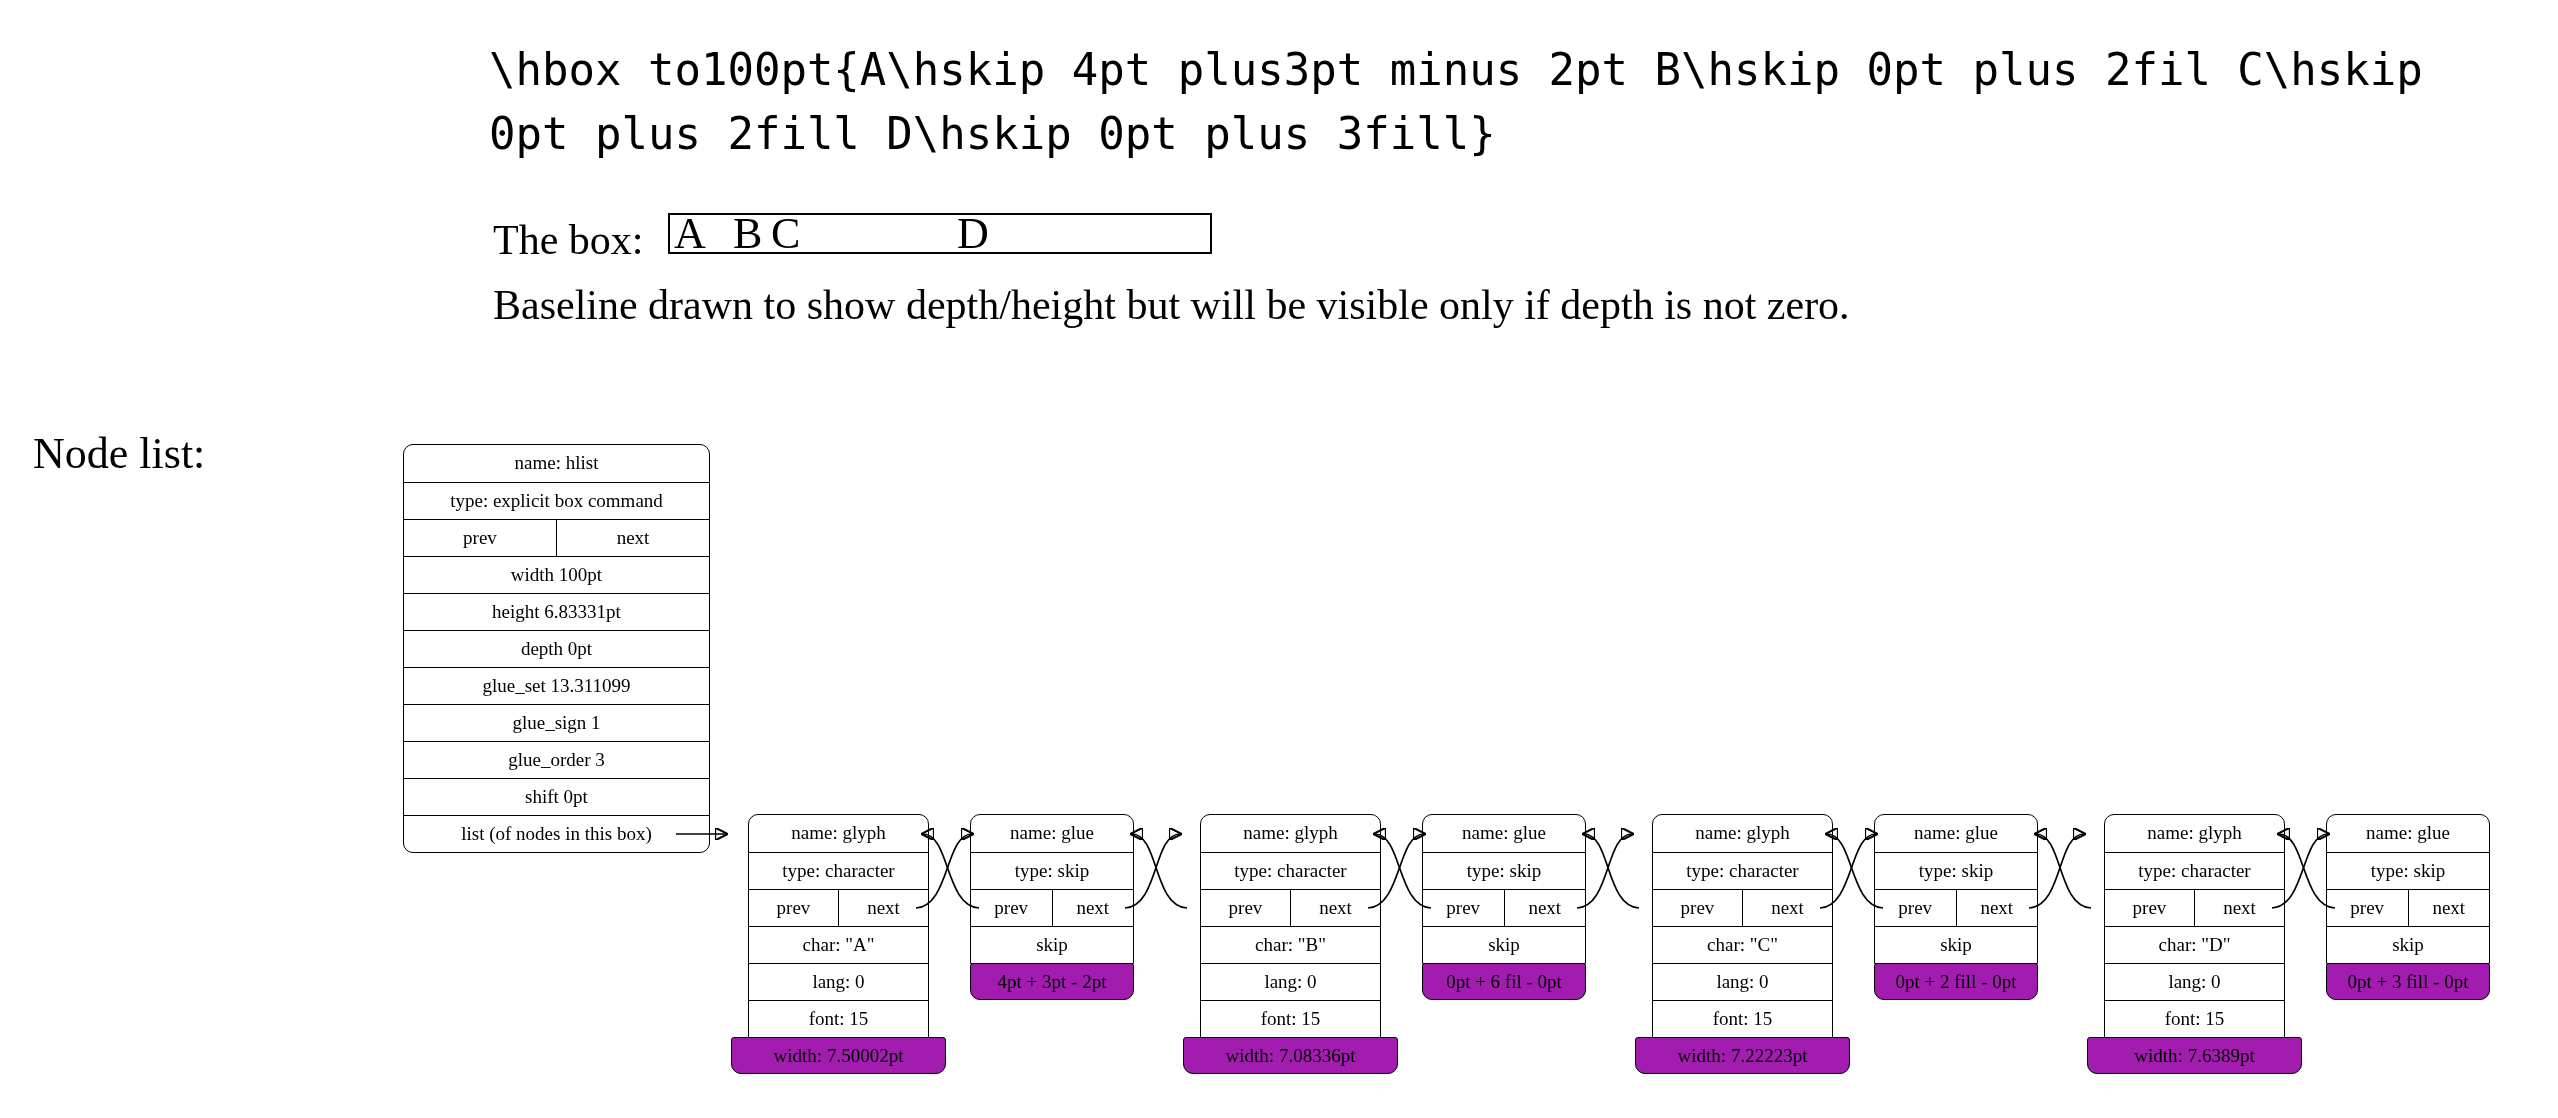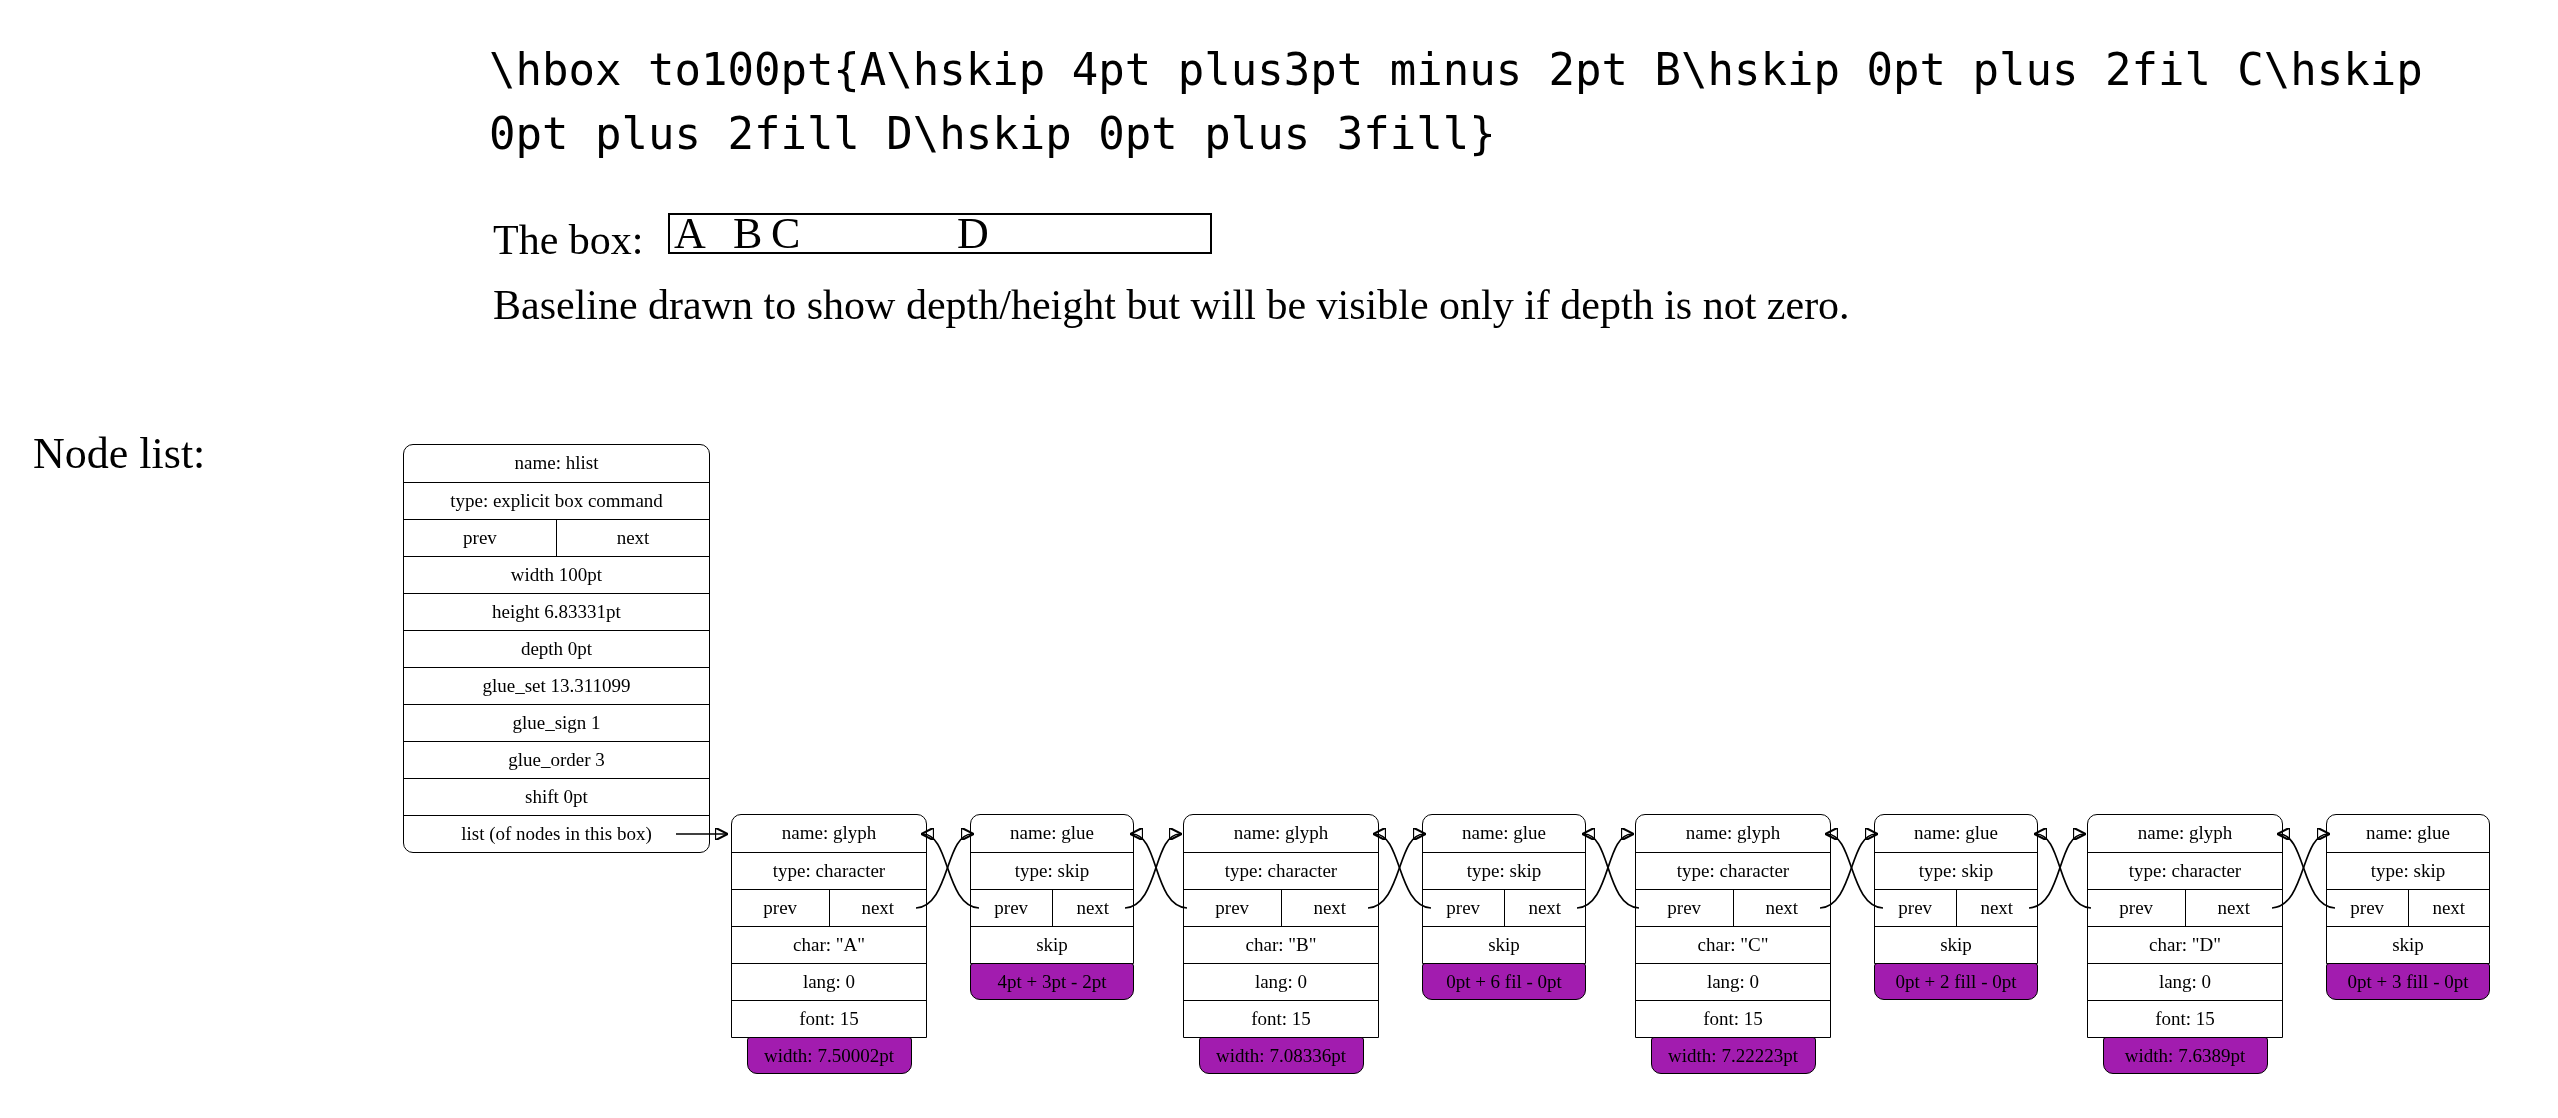--- a/index.html
+++ b/index.html
@@ -44,22 +44,22 @@
     align-items:center; font-size:19px; text-align:center;
   }
   .nmain {
     border:1.5px solid #000; border-radius:10px 10px 0 0; background:#fff;
     box-sizing:border-box; overflow:hidden;
   }
   .nfoot {
     border:1.5px solid #000; border-radius:3px 3px 10px 10px; margin-top:-1.5px;
     height:37px; line-height:35px; background:#a21caf; box-sizing:border-box; white-space:nowrap;
   }
-  .glyph .nmain { width:196px; }
-  .glyph .nfoot { width:165px; }
+  .glyph .nmain { width:181px; }
+  .glyph .nfoot { width:215px; }
   .glue .nmain  { width:164px; }
   .glue .nfoot  { width:164px; }
 
   #arrow-layer { position:absolute; left:0; top:0; pointer-events:none; }
   #arrow-layer path { stroke:#000; fill:none; stroke-width:1.6px; }
 </style>
 </head>
 <body>
 
 <div class="code" id="code-line1">\hbox to100pt{A\hskip 4pt plus3pt minus 2pt B\hskip 0pt plus 2fil C\hskip</div>

